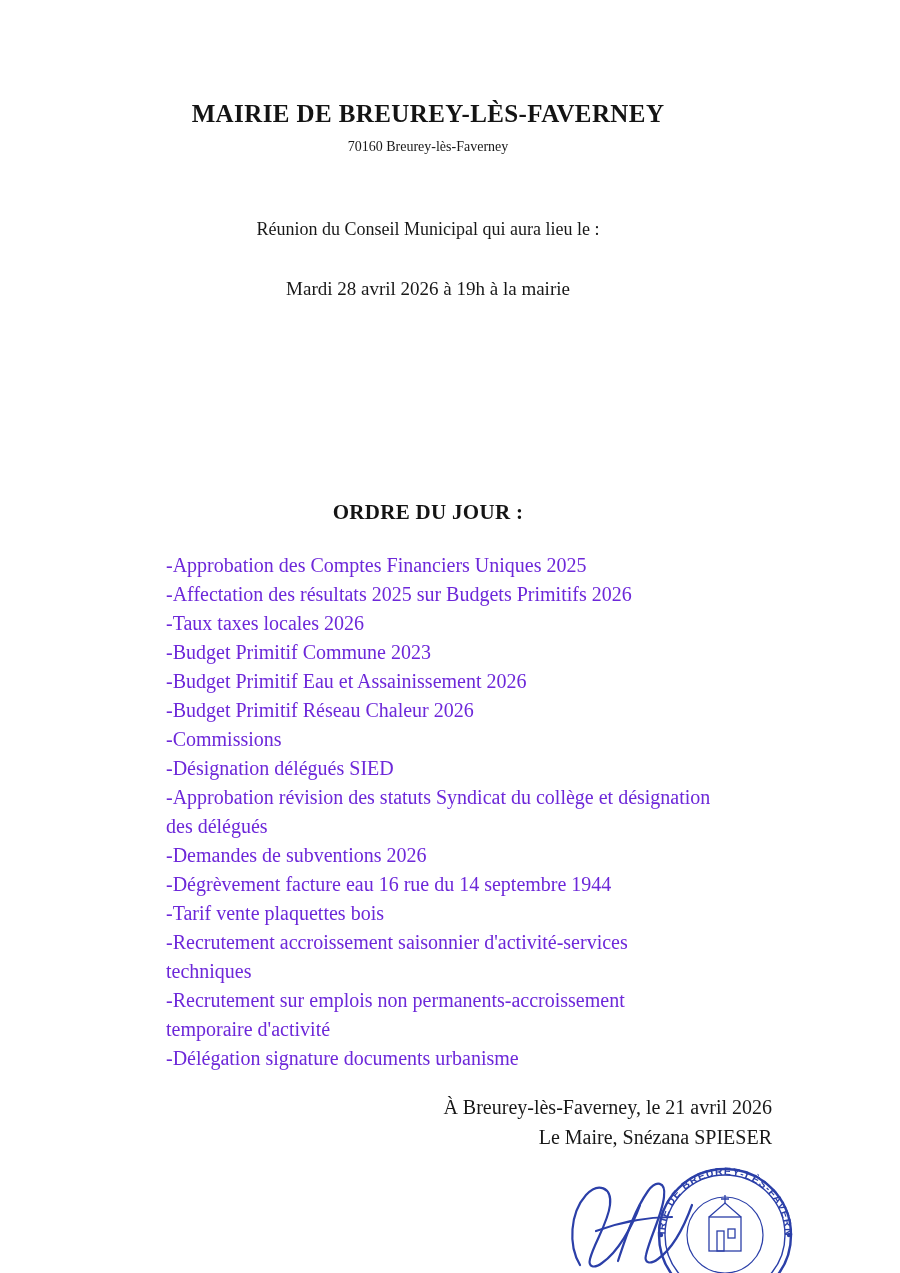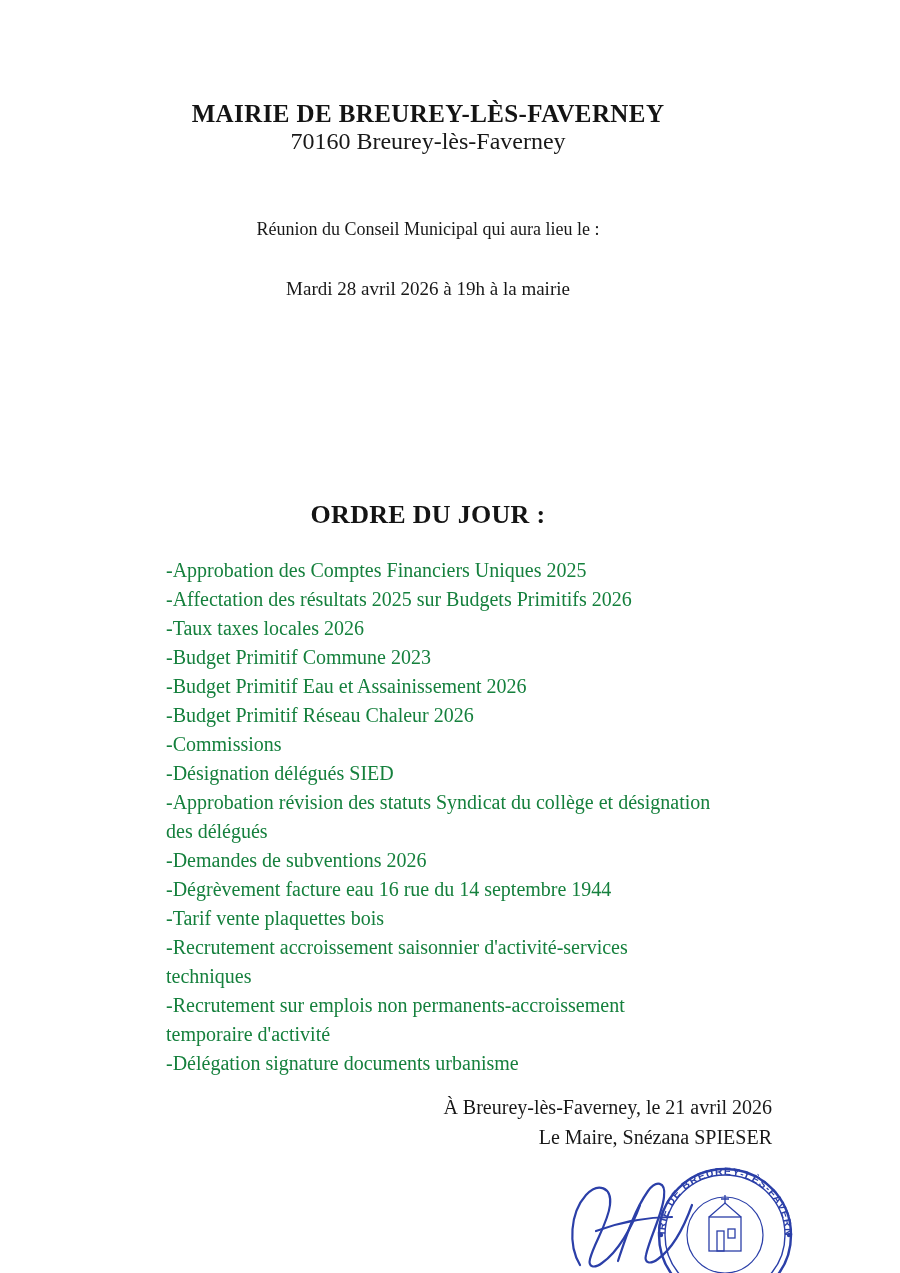--- a/index.html
+++ b/index.html
@@ -26,53 +26,54 @@
     text-align: center;
     padding-top: 100px;
   }
   .mairie-title {
     font-size: 25px;
     font-weight: bold;
     letter-spacing: 0.4px;
     color: #141414;
   }
   .commune-address {
-    font-size: 24px;
+    font-size: 14px;
+    margin-top: 11px;
     color: #181818;
   }
   .meeting-block {
     text-align: center;
     margin-top: 64px;
   }
   .meeting-line {
     font-size: 18px;
     color: #181818;
   }
   .meeting-date {
     font-size: 19px;
     margin-top: 38px;
     color: #181818;
   }
   .agenda-title {
     text-align: center;
-    font-size: 26px;
+    font-size: 21px;
     font-weight: bold;
     margin-top: 200px;
     letter-spacing: 0.3px;
     color: #141414;
   }
   .agenda-list {
     margin-top: 26px;
     padding-left: 86px;
     padding-right: 60px;
   }
   .agenda-item {
     font-size: 20px;
     line-height: 1.45;
-    color: #15803d;
+    color: #6d28d9;
     text-indent: 0;
   }
   .signature-block {
     position: absolute;
     right: 84px;
     top: 1092px;
     text-align: right;
   }
   .sig-line {
     font-size: 20px;

